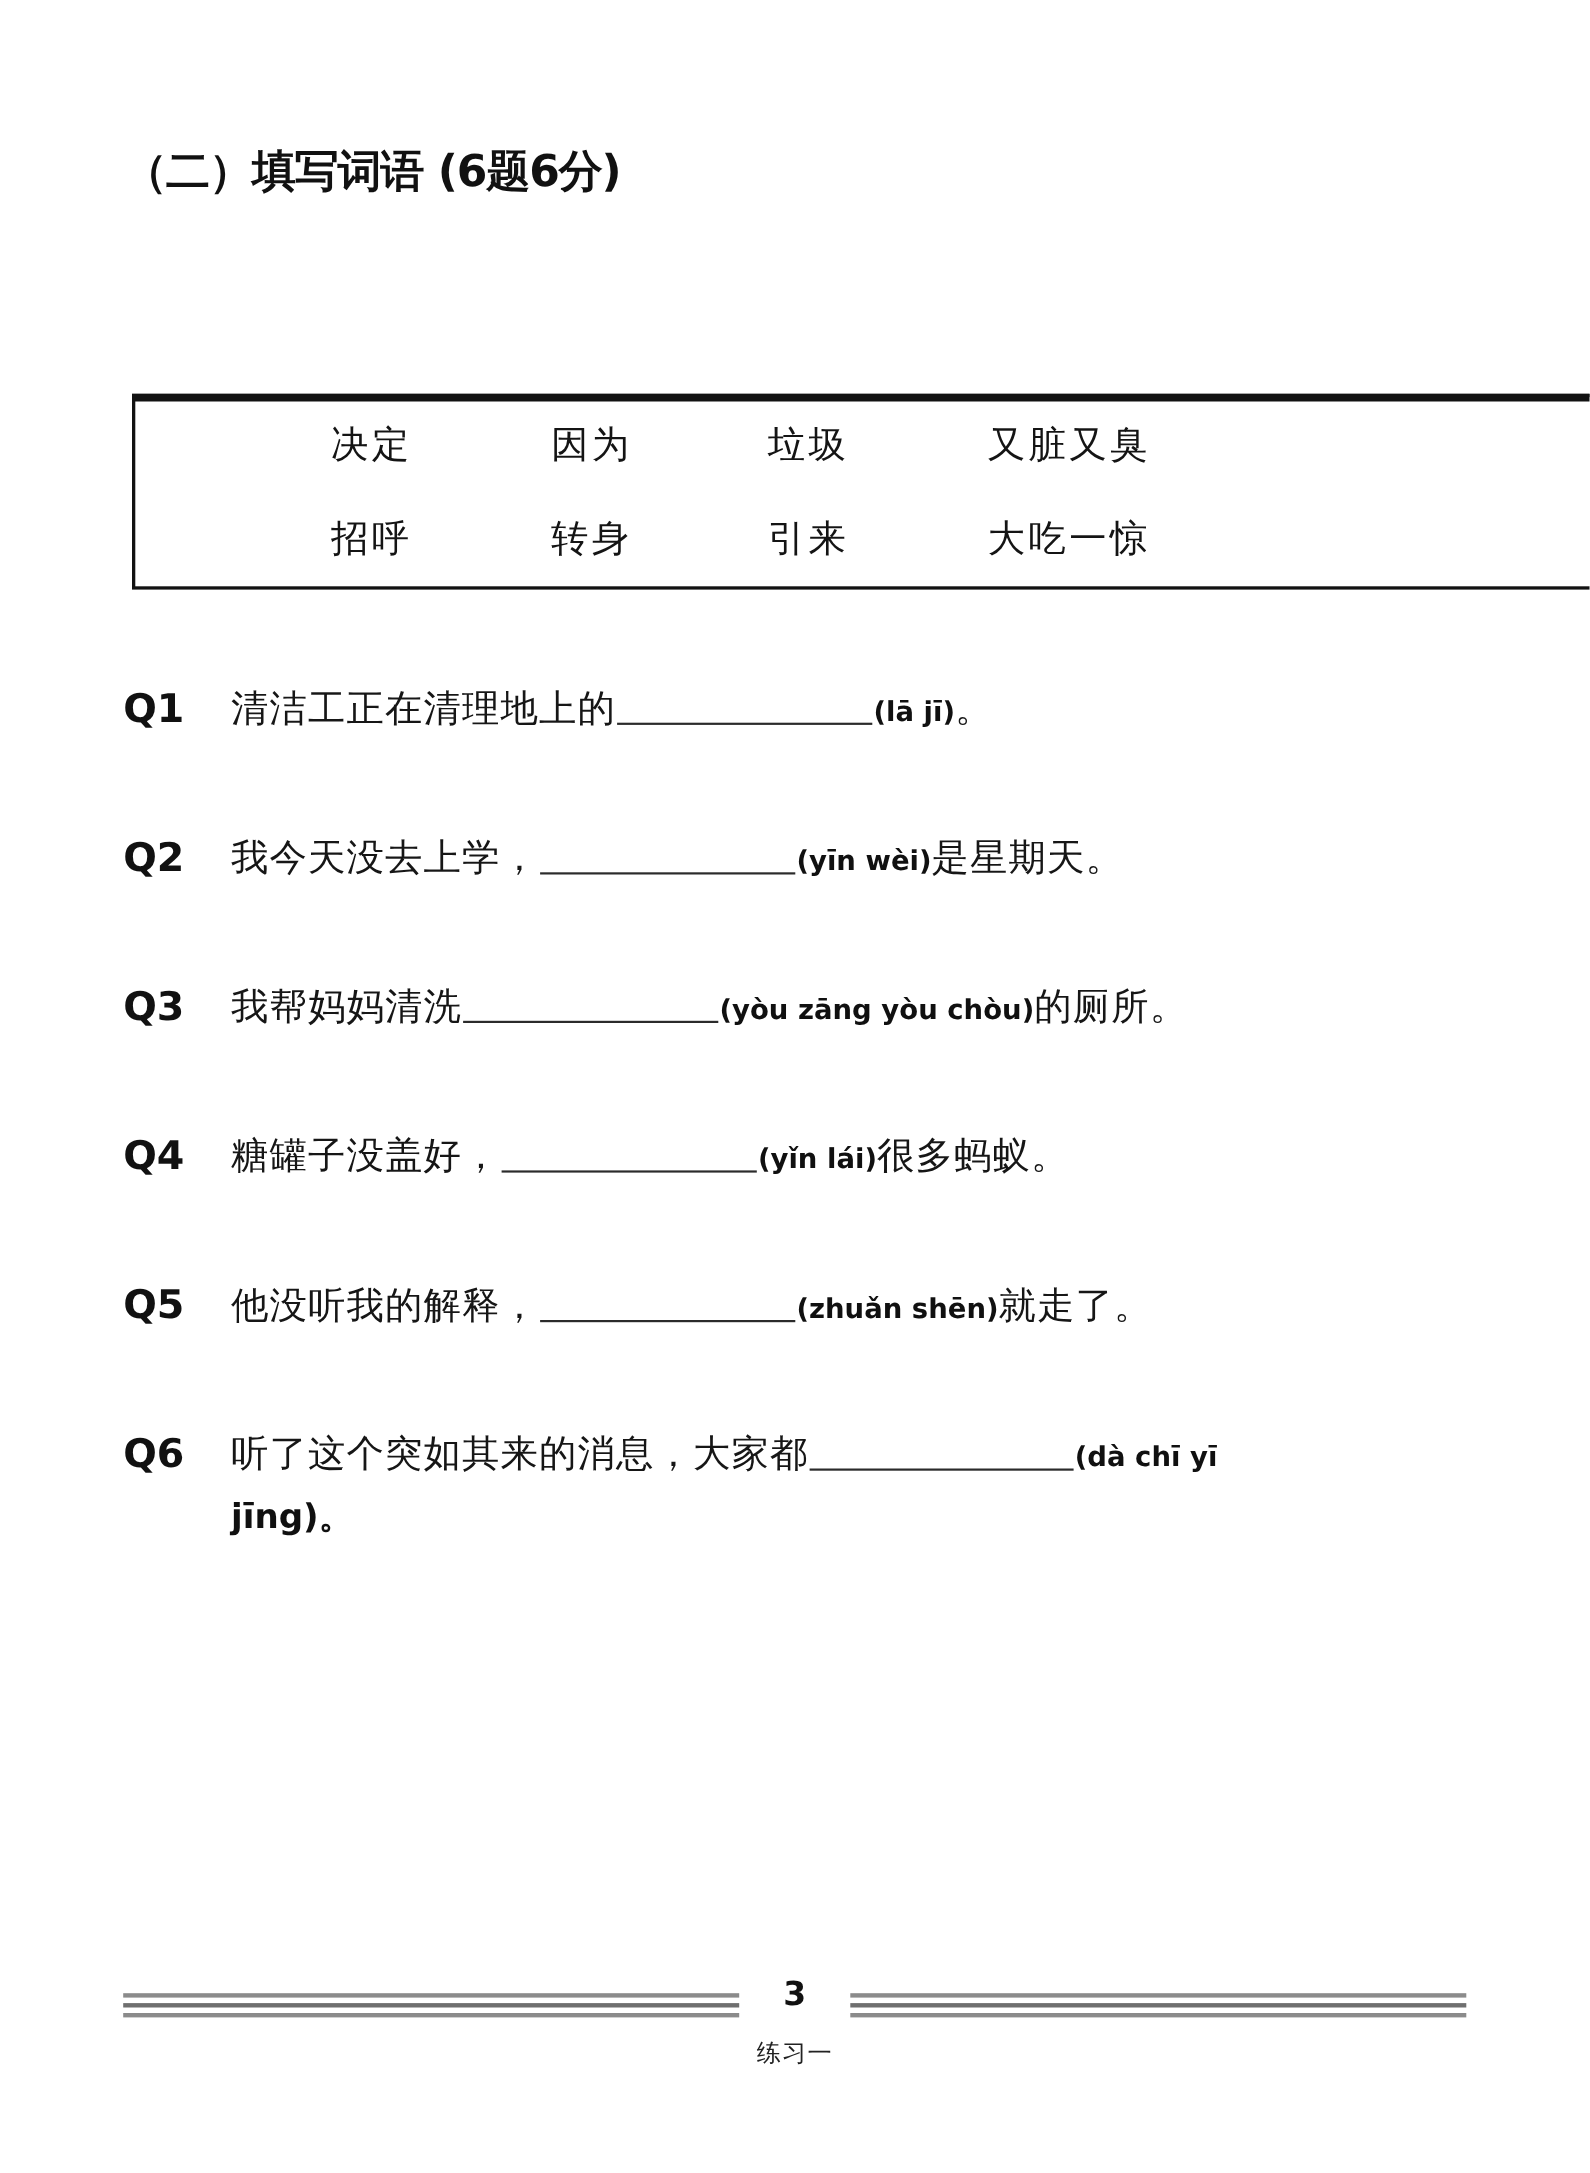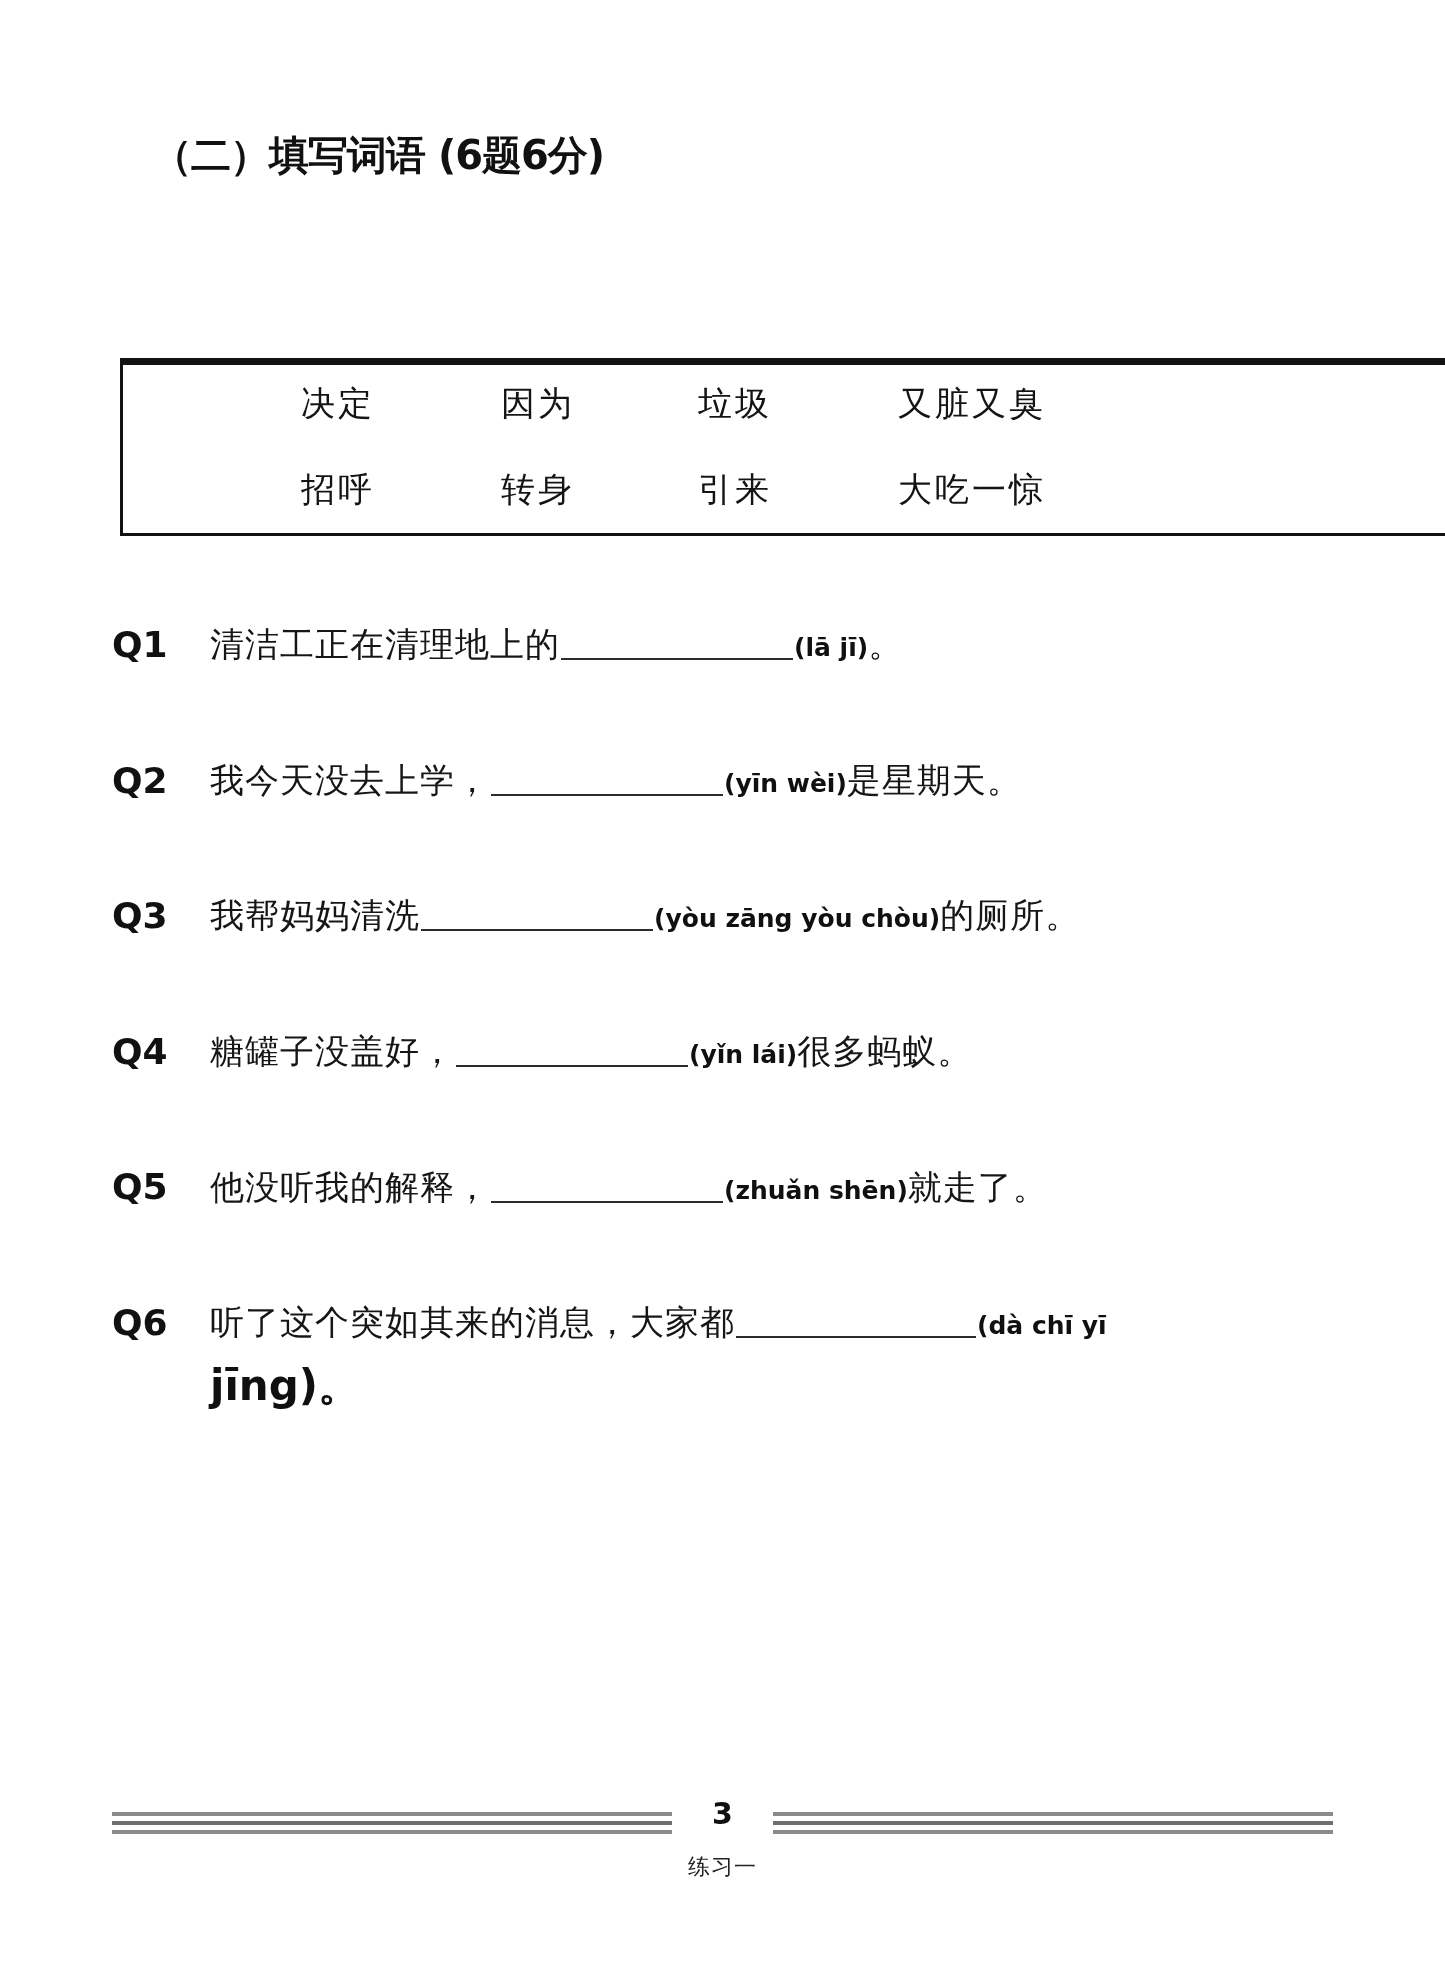--- a/index.html
+++ b/index.html
@@ -28,21 +28,20 @@
   .section-head {
     position: absolute;
     left: 112px;
     top: 128px;
     font-family: "DejaVu Sans", sans-serif;
     font-size: 40px;
     font-weight: 600;
     letter-spacing: -1px;
     color: #111;
     white-space: nowrap;
-    margin-left: 40px;
   }
 
   
   .instruction {
     position: absolute;
     left: 212px;
     top: 205px;
     width: 1090px;
     font-family: "DejaVu Serif", serif;
     font-size: 33px;
@@ -133,21 +132,21 @@
     font-family: "DejaVu Sans", sans-serif;
     font-size: 25px;
     font-weight: 600;
     letter-spacing: 0px;
     color: #101010;
   }
   .q6line2 {
     margin-top: 10px;
     margin-left: 98px;
     font-family: "DejaVu Sans", sans-serif;
-    font-size: 42px;
+    font-size: 31px;
     font-weight: 600;
     color: #101010;
   }
 
   
   .footer {
     position: absolute;
     left: 0;
     top: 1790px;
     width: 1445px;

